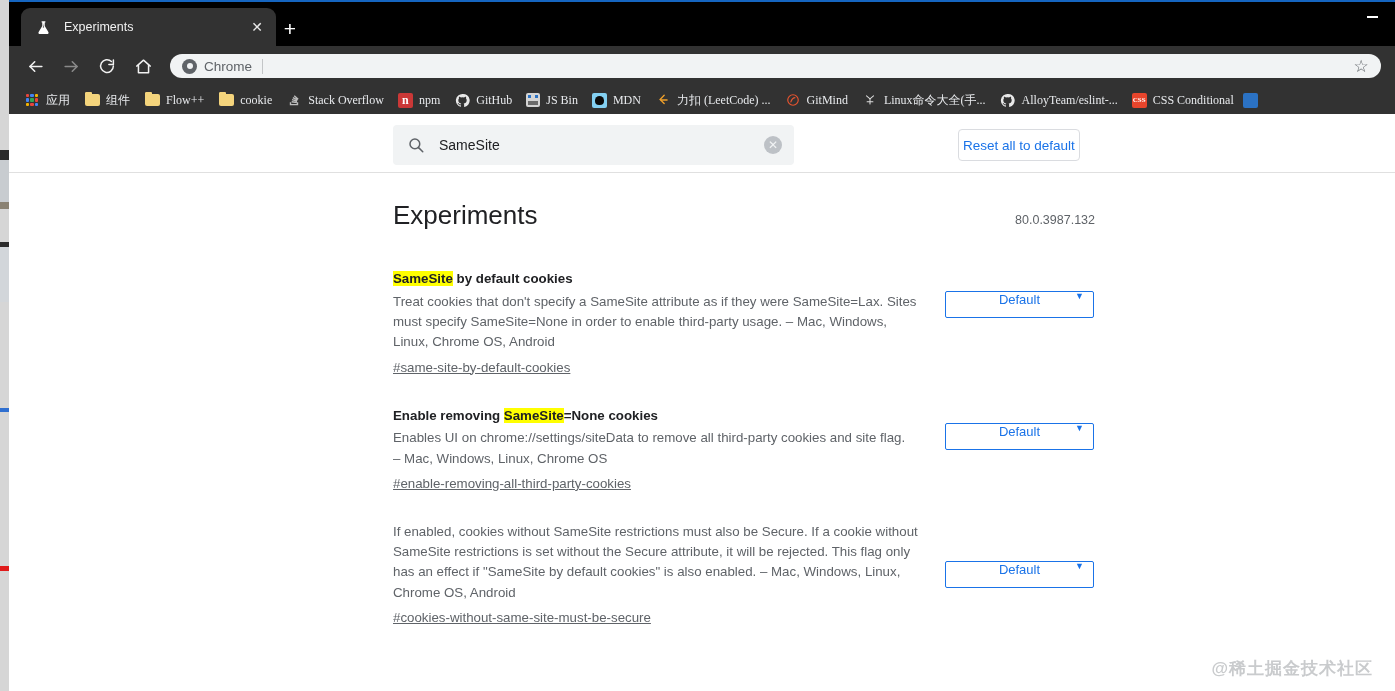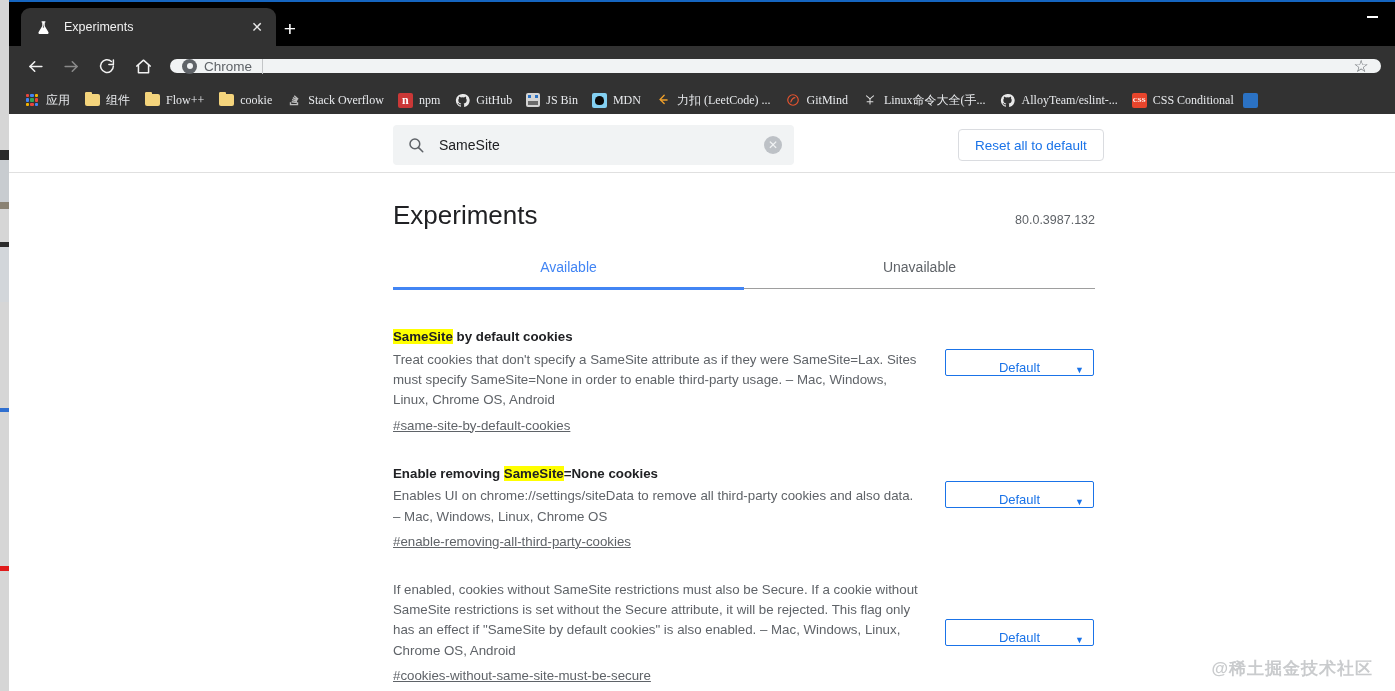--- a/index.html
+++ b/index.html
@@ -75,21 +75,21 @@
     height: 40px; background: #323232;
     display: flex; align-items: center; padding: 0 8px;
   }
   .nav-btn {
     width: 30px; height: 30px; margin: 0 3px;
     display: flex; align-items: center; justify-content: center;
     border-radius: 50%;
   }
   .nav-btn svg { display: block; }
   .omnibox {
-    flex: 1 1 auto; height: 14px; margin-left: 9px; margin-right: 6px;
+    flex: 1 1 auto; height: 24px; margin-left: 9px; margin-right: 6px;
     background: #f1f3f4; border-radius: 14px;
     display: flex; align-items: center; padding: 0 10px 0 12px;
     position: relative;
   }
   .omni-chip {
     display: flex; align-items: center; gap: 7px; flex: 0 0 auto;
   }
   .omni-chip-icon {
     width: 15px; height: 15px; border-radius: 50%;
     background: #5f6368; position: relative;
@@ -158,21 +158,21 @@
   }
   .search-icon { width: 18px; height: 18px; flex: 0 0 auto; margin-right: 14px; color: #5f6368; }
   .search-value { flex: 1 1 auto; font-size: 14px; color: #202124; }
   .search-clear {
     width: 18px; height: 18px; border-radius: 50%; background: #bdc1c6;
     display: flex; align-items: center; justify-content: center;
     color: #f1f3f4; font-size: 12px; line-height: 1; flex: 0 0 auto;
   }
   .reset-btn {
     position: absolute; left: 949px; top: 15px;
-    height: 32px; padding: 0 16px;
+    height: 32px; padding: 0 4px;
     border: 1px solid #dadce0; border-radius: 4px;
     background: #fff; color: #1a73e8; font-size: 13.5px;
     display: flex; align-items: center; justify-content: center;
   }
 
   .content-col {
     position: absolute; left: 384px; top: 59px; width: 702px;
   }
   .title-row {
     display: flex; align-items: baseline; justify-content: space-between;
@@ -210,21 +210,21 @@
   .flag-link {
     display: inline-block; margin-top: 7px;
     font-size: 13.3px; color: #5f6368; text-decoration: underline;
   }
   mark { background: #ffff00; color: #202124; padding: 0; }
   .flag-ctrl { flex: 0 0 auto; width: 150px; margin-left: 22px; padding-top: 22px; }
   .flag-select {
     width: 149px; height: 27px;
     border: 1px solid #1a73e8; border-radius: 2px;
     background: #fff; color: #1a73e8; font-size: 13px;
-    display: flex; align-items: flex-end; justify-content: center;
+    display: flex; align-items: flex-start; justify-content: center;
     position: relative;
   }
   .flag-select .caret {
     position: absolute; right: 9px; font-size: 9px; line-height: 1;
   }
 
   .watermark {
     position: absolute; right: 22px; bottom: 13px;
     font-size: 17px; color: #c9cbcd; letter-spacing: 1px;
     z-index: 20;
@@ -449,46 +449,41 @@
       <div class="reset-btn">Reset all to default</div>
     </div>
 
     <div class="content-col">
 
       <div class="title-row">
         <span class="page-title">Experiments</span>
         <span class="version">80.0.3987.132</span>
       </div>
 
-      <div class="tabs-row">
-        <div class="ftab active">Available</div>
-        <div class="ftab">Unavailable</div>
-        <div class="tab-underline"></div>
-      </div>
 
       <div class="flag-list">
 
         <div class="flag">
           <div class="flag-text">
             <div class="flag-name"><span></span><mark>SameSite</mark><span> by default cookies</span></div>
             <div class="flag-desc">Treat cookies that don't specify a SameSite attribute as if they were SameSite=Lax. Sites must specify SameSite=None in order to enable third-party usage. – Mac, Windows, Linux, Chrome OS, Android</div>
             <a class="flag-link" href="#">#same-site-by-default-cookies</a>
           </div>
           <div class="flag-ctrl">
             <div class="flag-select">
               <span>Default</span>
               <span class="caret">▼</span>
             </div>
           </div>
         </div>
 
         <div class="flag" style="padding-top:22px;gap:7px;">
           <div class="flag-text">
             <div class="flag-name"><span>Enable removing </span><mark>SameSite</mark><span>=None cookies</span></div>
-            <div class="flag-desc">Enables UI on chrome://settings/siteData to remove all third-party cookies and also data. – Mac, Windows, Linux, Chrome OS</div>
+            <div class="flag-desc">Enables UI on chrome://settings/siteData to remove all third-party cookies and site flag. – Mac, Windows, Linux, Chrome OS</div>
             <a class="flag-link" href="#">#enable-removing-all-third-party-cookies</a>
           </div>
           <div class="flag-ctrl" style="padding-top:17px;">
             <div class="flag-select">
               <span>Default</span>
               <span class="caret">▼</span>
             </div>
           </div>
         </div>
 

